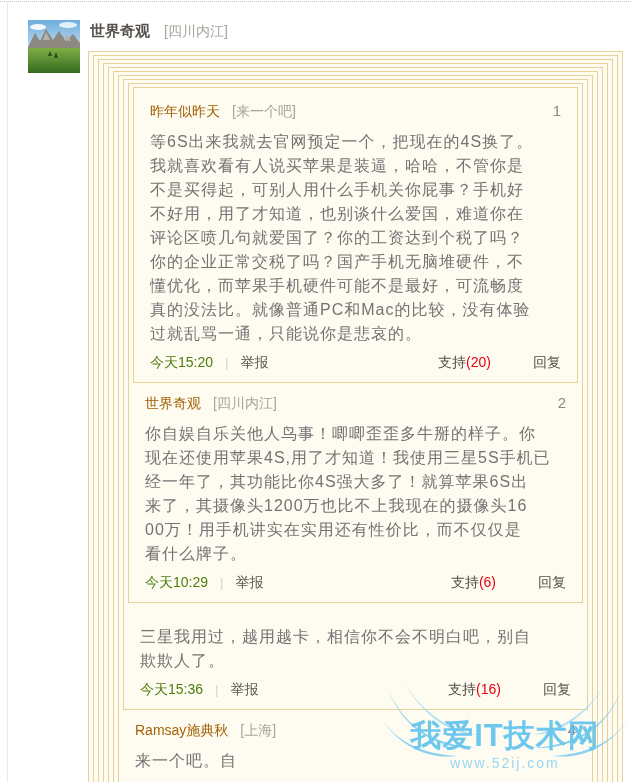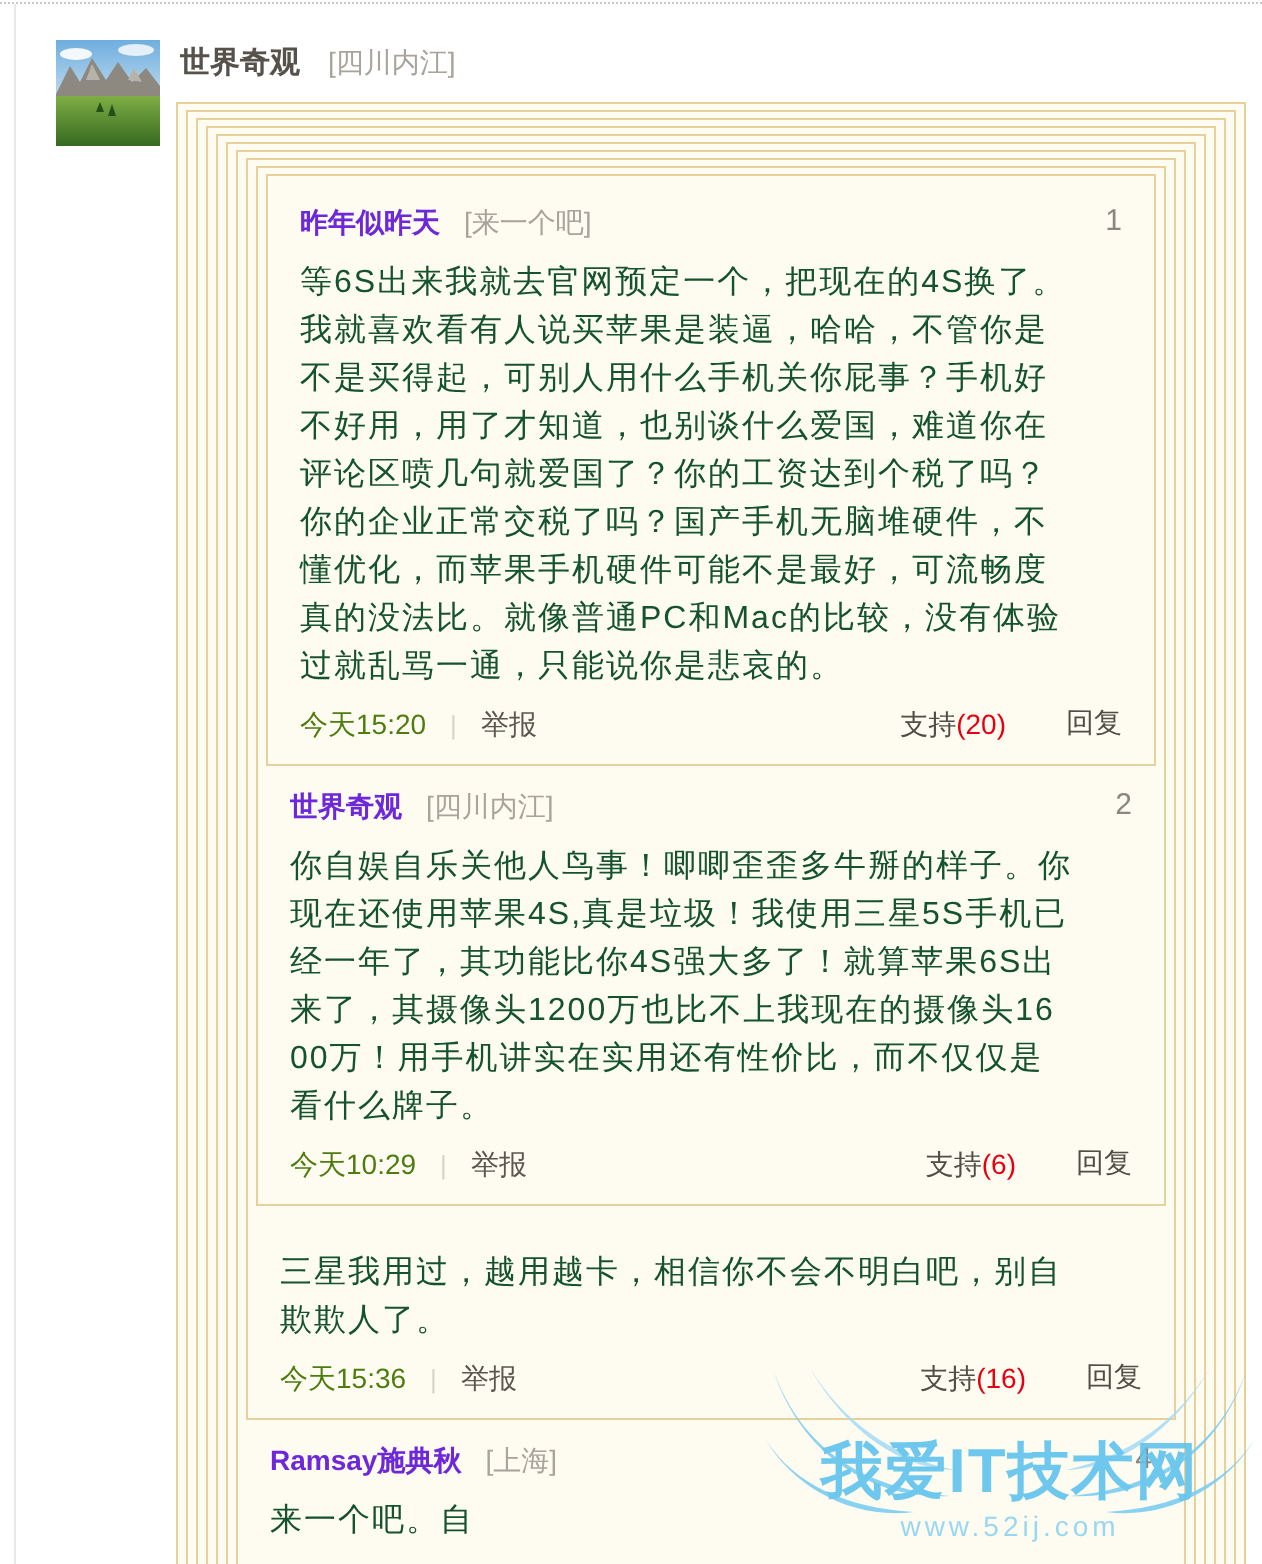--- a/index.html
+++ b/index.html
@@ -22,35 +22,35 @@
   .author-loc{font-size:14px;color:#a8a49c;margin-left:14px;}
 
   .main{margin:0 8px 0 88px;}
   .q{
     border:1px solid #e7d19a;
     background:#fefbf0;
     padding:3px 4px;
   }
   .comment{padding:12px 12px 8px;}
   .c-head{position:relative;font-size:14px;line-height:17px;}
-  .c-name{font-weight:bold;color:#6d28d9;cursor:pointer;}
+  .c-name{font-weight:normal;color:#a16207;cursor:pointer;}
   .c-loc{color:#a8a49c;margin-left:12px;}
   .c-floor{position:absolute;right:0;top:-1px;color:#8b8780;font-size:15px;}
   .c-text{
-    margin-top:10px;font-size:16px;line-height:24px;color:#14532d;
+    margin-top:10px;font-size:16px;line-height:24px;color:#737373;
     letter-spacing:1px;white-space:pre-line;
   }
   .c-foot{margin-top:8px;display:flex;align-items:center;font-size:14px;line-height:17px;}
   .c-time{color:#4d7c0f;}
   .c-sep{color:#d6d3cc;margin:0 12px;font-size:13px;}
   .c-report{color:#5b5750;cursor:pointer;text-align:center;}
   .spacer{flex:1;}
   .c-support{color:#514e47;cursor:pointer;text-align:right;}
   .c-support .count{color:#e60012;}
-  .c-reply{color:#514e47;margin-left:30px;cursor:pointer;font-family:Liberation Serif, serif;}
+  .c-reply{color:#514e47;margin-left:42px;cursor:pointer;}
 
   .watermark{
     position:absolute;right:0;bottom:0;width:252px;height:100px;
     pointer-events:none;opacity:.9;
   }
   .wm-title{font-size:31px;font-weight:bold;fill:#5fc3ee;letter-spacing:1px;}
   .wm-url{font-size:14px;fill:#8ed4f3;letter-spacing:2px;}
   .wing{fill:#7ccdf2;}
   .wing2{fill:#a9def7;}
 </style>
@@ -124,21 +124,21 @@
               </div>
             </div>
           </div>
 
           <div class="comment">
             <div class="c-head">
               <span class="c-name">世界奇观</span><span class="c-loc">[四川内江]</span>
               <span class="c-floor">2</span>
             </div>
             <div class="c-text">你自娱自乐关他人鸟事！唧唧歪歪多牛掰的样子。你
-现在还使用苹果4S,真是垃圾！我使用三星5S手机已
+现在还使用苹果4S,用了才知道！我使用三星5S手机已
 经一年了，其功能比你4S强大多了！就算苹果6S出
 来了，其摄像头1200万也比不上我现在的摄像头16
 00万！用手机讲实在实用还有性价比，而不仅仅是
 看什么牌子。</div>
             <div class="c-foot">
               <span class="c-time">今天10:29</span>
               <span class="c-sep">|</span>
               <span class="c-report">举报</span>
               <span class="spacer"></span>
               <span class="c-support"><span>支持</span><span class="count">(6)</span></span>

